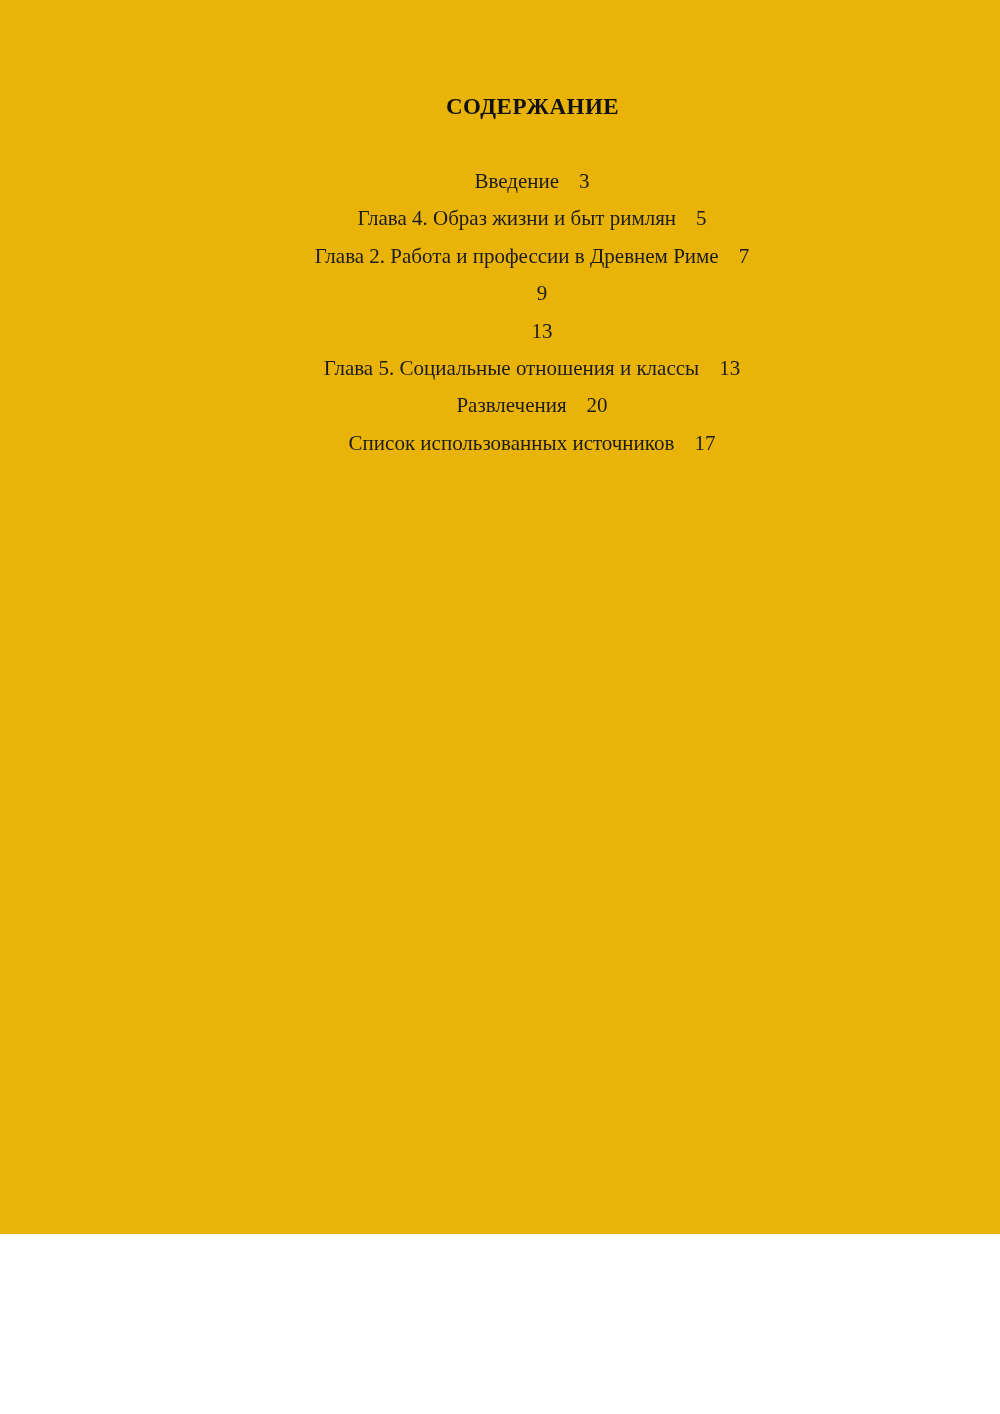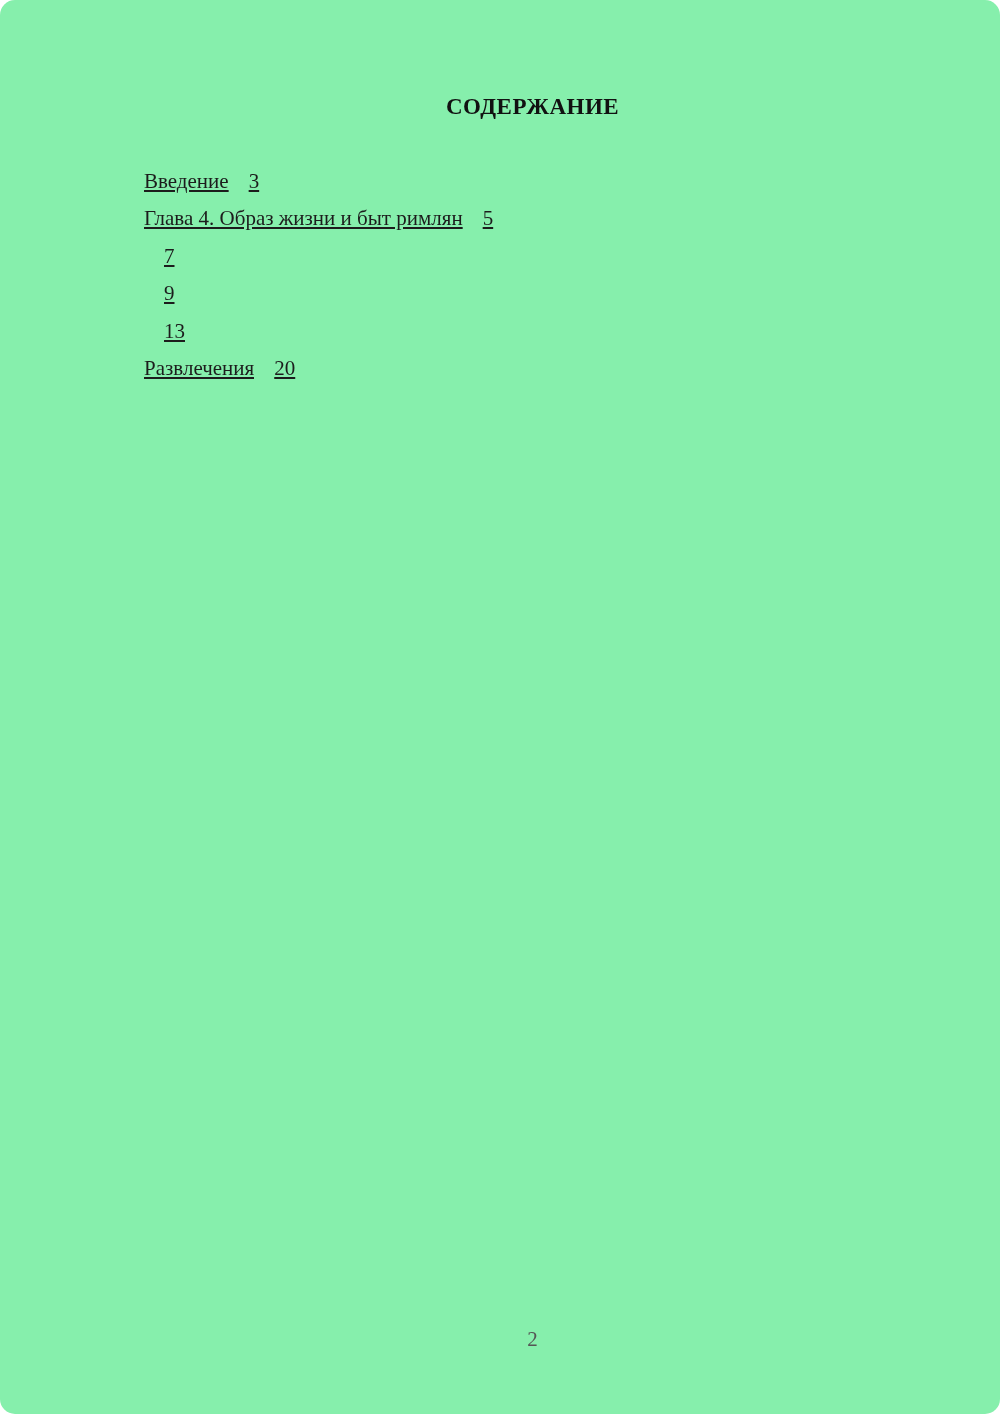--- a/index.html
+++ b/index.html
@@ -4,26 +4,25 @@
 <style>
   * { margin: 0; padding: 0; box-sizing: border-box; }
 
   html, body {
     background: #ffffff;
   }
 
   .page {
     position: relative;
     width: 1000px;
-    height: 1414px;
-    background: #86efac;
+    height: 1234px;
+    background: #eab308;
     font-family: "Liberation Serif", "DejaVu Serif", serif;
     color: #1c1c1c;
     overflow: hidden;
-    border-radius: 15px;
   }
 
   .doc-title {
     position: absolute;
     top: 94px;
     left: 143px;
     right: 78px;
     text-align: center;
     font-size: 23px;
     font-weight: bold;
@@ -33,26 +32,25 @@
 
   .toc-list {
     position: absolute;
     top: 163px;
     left: 144px;
     right: 80px;
   }
 
   .toc-row {
     display: flex;
-    justify-content: flex-start;
+    justify-content: center;
     align-items: center;
     height: 37.4px;
     font-size: 21px;
     line-height: 37.4px;
-    text-decoration: underline;
   }
 
   .toc-label {
     white-space: nowrap;
     overflow: hidden;
   }
 
   .toc-page {
     white-space: nowrap;
     text-align: right;
@@ -82,34 +80,43 @@
         <span class="toc-label">Введение</span>
         <span class="toc-page">3</span>
       </div>
 
       <div class="toc-row">
         <span class="toc-label">Глава 4. Образ жизни и быт римлян</span>
         <span class="toc-page">5</span>
       </div>
 
       <div class="toc-row">
+        <span class="toc-label">Глава 2. Работа и профессии в Древнем Риме</span>
         <span class="toc-page">7</span>
       </div>
 
       <div class="toc-row">
         <span class="toc-page">9</span>
       </div>
 
       <div class="toc-row">
         <span class="toc-page">13</span>
       </div>
 
+      <div class="toc-row">
+        <span class="toc-label">Глава 5. Социальные отношения и классы</span>
+        <span class="toc-page">13</span>
+      </div>
 
       <div class="toc-row">
         <span class="toc-label">Развлечения</span>
         <span class="toc-page">20</span>
       </div>
 
+      <div class="toc-row">
+        <span class="toc-label">Список использованных источников</span>
+        <span class="toc-page">17</span>
+      </div>
     </div>
 
   <div class="page-footer">2</div>
 
 </div>
 
 </body></html>

